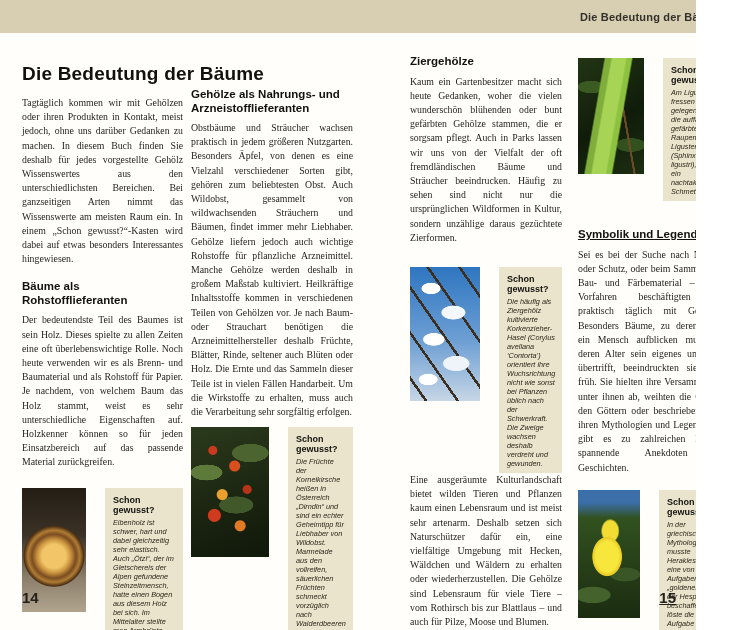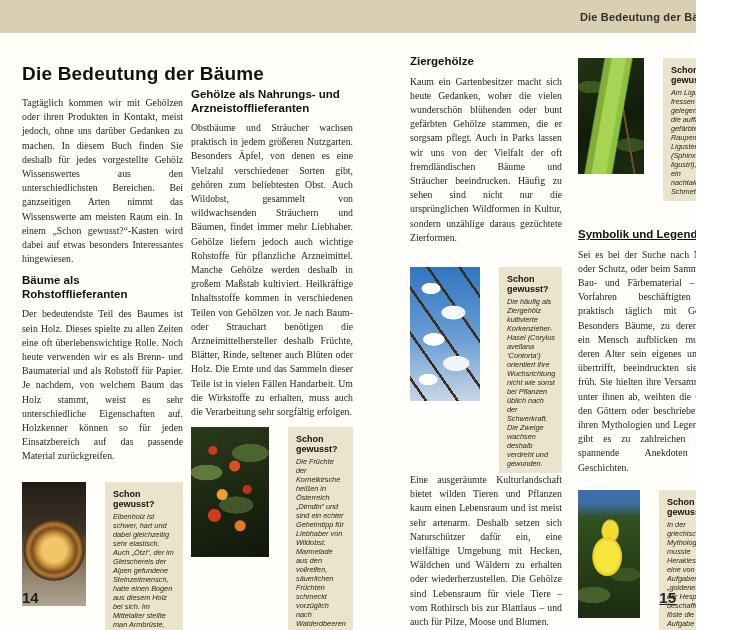--- a/index.html
+++ b/index.html
@@ -30,21 +30,21 @@
   .col-r1{left:410px;top:55px;width:152px;}
   .col-r2{left:578px;top:58px;width:150px;}
   .body-text{
     margin:0;font-size:9.8px;line-height:14.2px;text-align:justify;
     hyphens:auto;-webkit-hyphens:auto;color:#26241f;
   }
   .sec-heading{
     font-family:"Liberation Sans",sans-serif;font-weight:bold;
     font-size:11.5px;line-height:13.5px;color:#12110e;margin:0 0 6px 0;
   }
-  .mt-sec{margin-top:8px;}
+  .mt-sec{margin-top:14px;}
   .mt-unit-a{margin-top:18px;}
   .mt-unit-b{margin-top:8px;}
   .mt-unit-c{margin-top:22px;}
   .mt-sec2{margin-top:24px;}
   .mt-sec3{margin-top:27px;text-decoration:underline;}
   .mt-unit-e{margin-top:15px;}
   
   .unit{display:flex;gap:19px;align-items:stretch;}
   .photo{flex:none;}
   .infobox{

